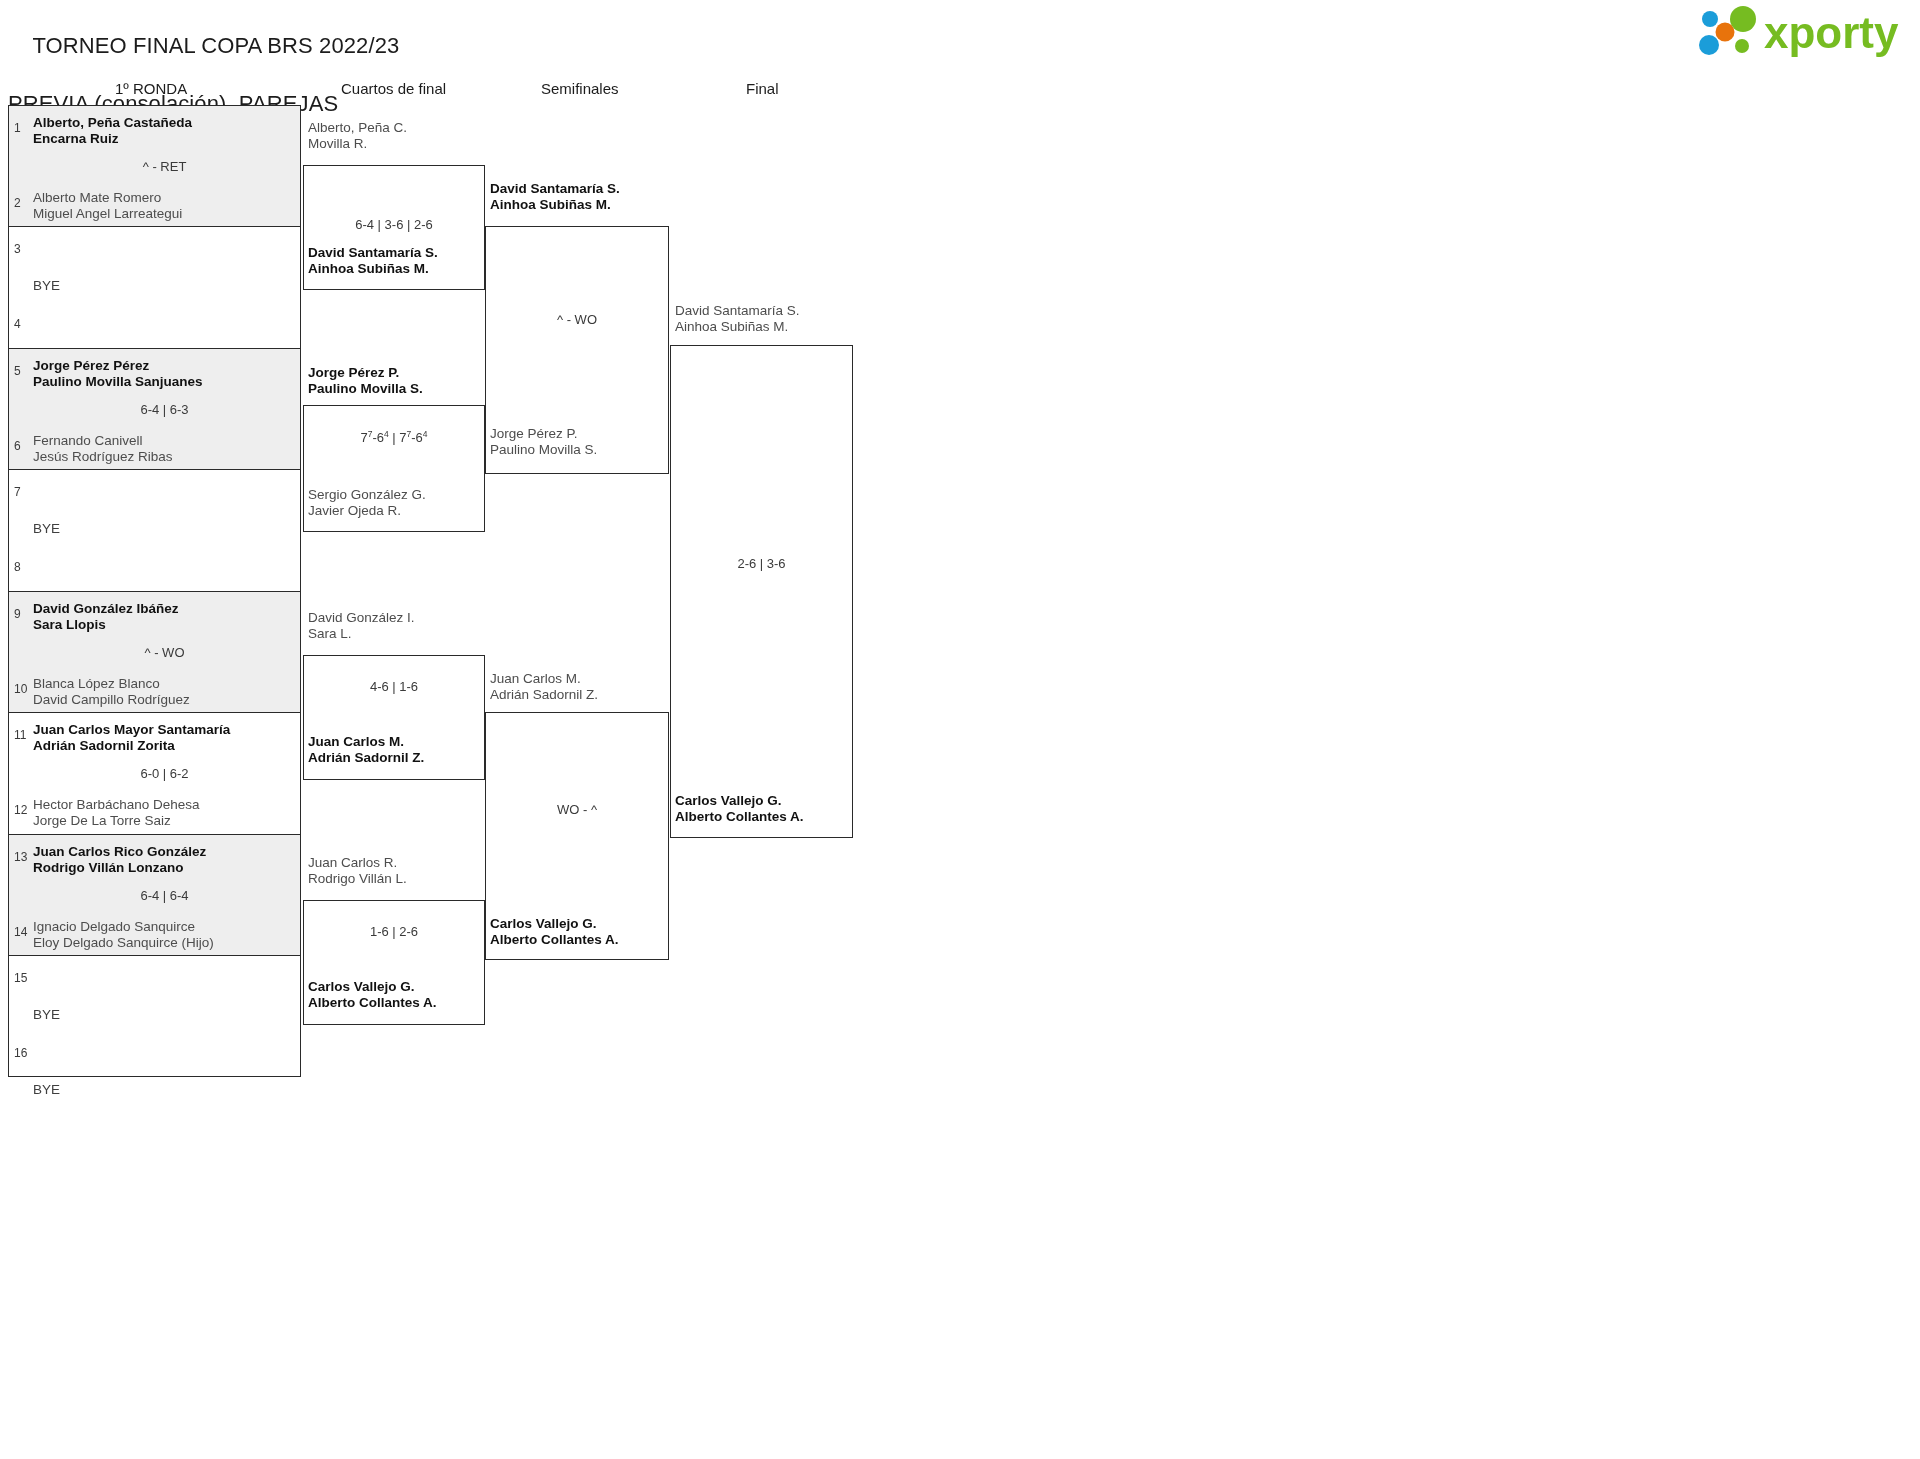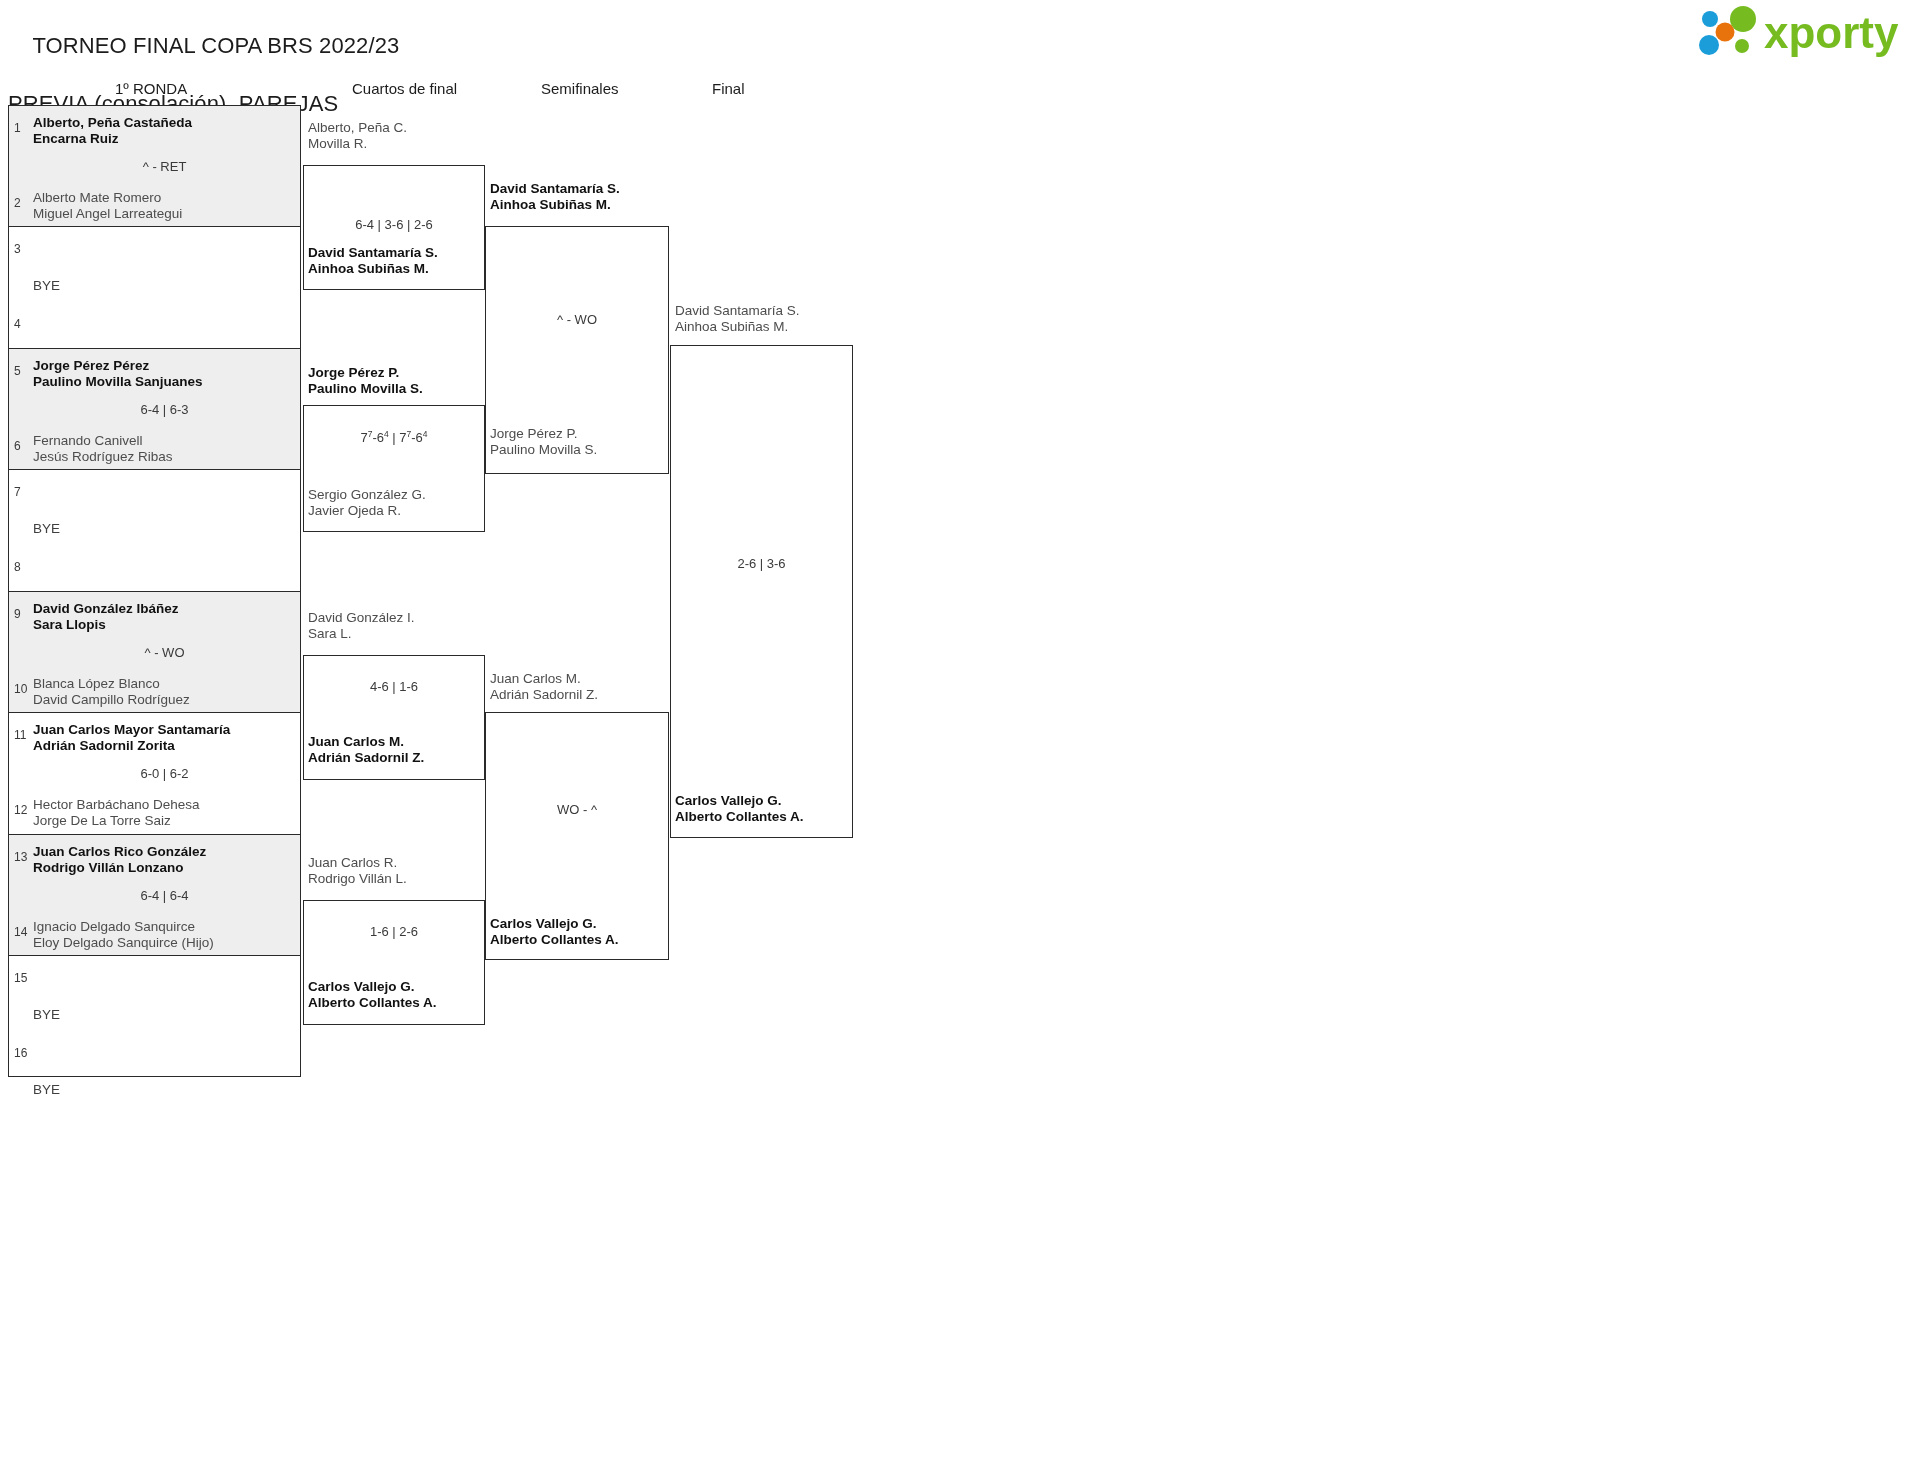--- a/index.html
+++ b/index.html
@@ -84,23 +84,23 @@
       <circle cx="16" cy="13" r="8" fill="#1b9dd9"></circle>
       <circle cx="15" cy="39" r="10" fill="#1b9dd9"></circle>
       <circle cx="31" cy="26" r="9.5" fill="#e8730c"></circle>
       <circle cx="49" cy="13" r="13" fill="#76bc21"></circle>
       <circle cx="48" cy="40" r="7" fill="#76bc21"></circle>
       <text x="70" y="42" font-family="Liberation Sans, sans-serif" font-size="44" font-weight="700" fill="#76bc21">xporty</text>
     </svg>
   </div>
 
   <div class="rhead" id="rh0" style="left: 115px;">1º RONDA</div>
-  <div class="rhead" id="rh1" style="left: 352px;">Cuartos de final</div>
+  <div class="rhead" id="rh1" style="left: 341px;">Cuartos de final</div>
   <div class="rhead" id="rh2" style="left: 541px;">Semifinales</div>
-  <div class="rhead" id="rh3" style="left: 712px;">Final</div>
+  <div class="rhead" id="rh3" style="left: 746px;">Final</div>
 
   <div class="r1" id="round1-col">
       <div class="r1blk shade first">
         <div class="seed seed-top">1</div>
         <div class="team s-top win">
           <span class="ln">Alberto, Peña Castañeda</span>
           <span class="ln">Encarna Ruiz</span>
         </div>
         <div class="seed seed-bot">2</div>
         <div class="team s-bot lose">

